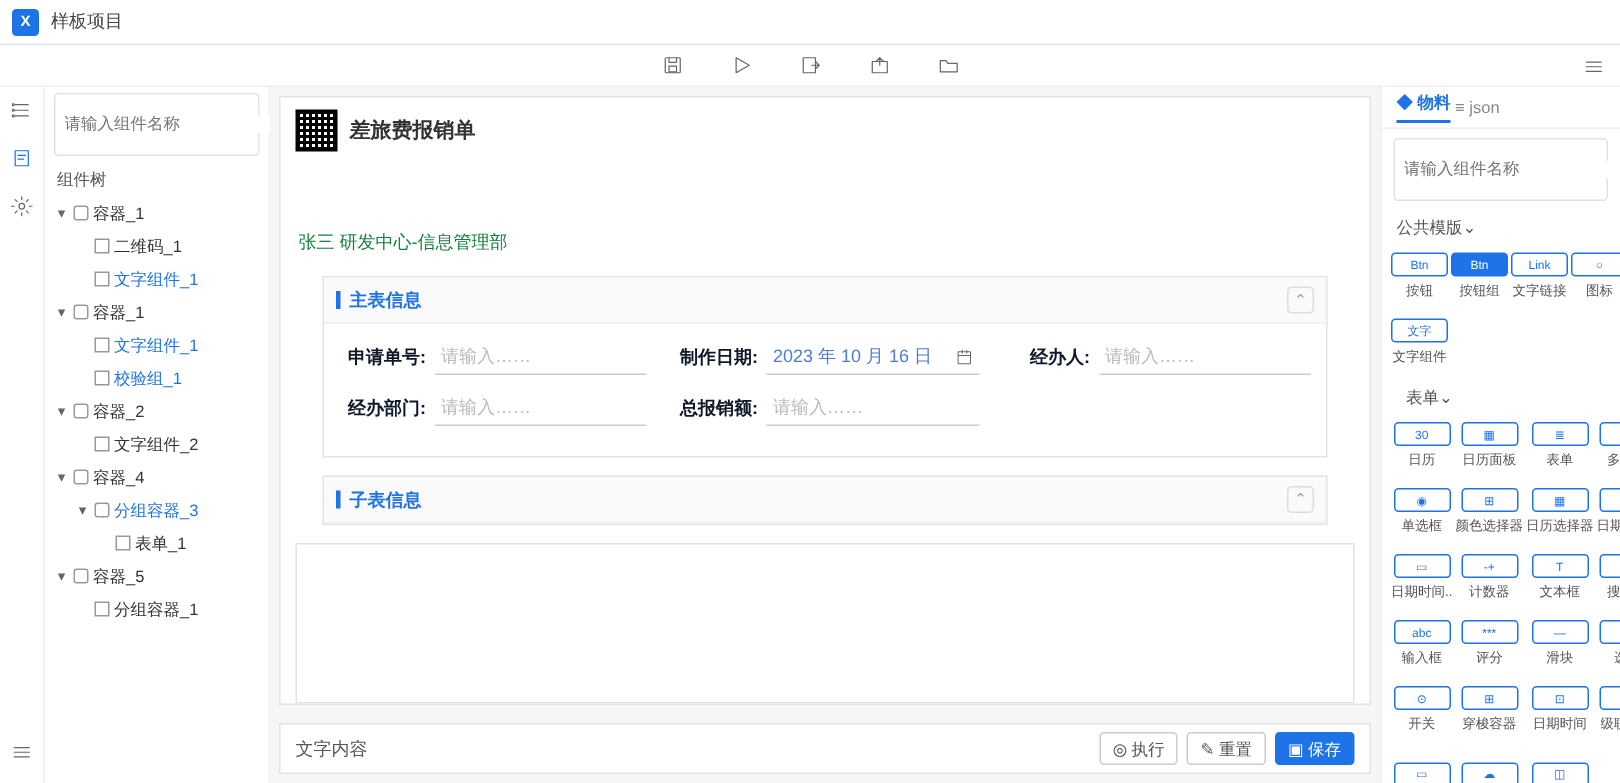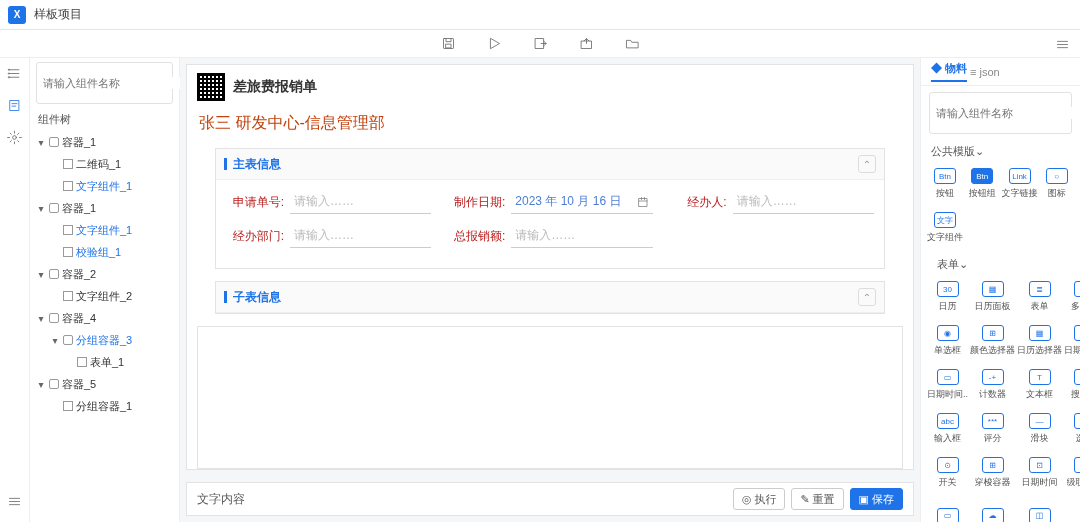--- a/index.html
+++ b/index.html
@@ -32,50 +32,50 @@
 .contIco{width:10px;height:10px;border:1px solid #999;border-radius:2px;margin:0 3px;}
 .leafIco{width:10px;height:10px;border:1px solid #999;margin:0 3px;}
 .blue{color:#1e73e8;}
 
 
 .canvas{flex:1;background:#f5f6f7;display:flex;flex-direction:column;min-width:0;}
 .formwrap{flex:1;margin:6px;background:#fff;border:1px solid #e3e3e3;overflow:auto;display:flex;flex-direction:column;}
 .form-title-row{display:flex;align-items:center;gap:8px;padding:8px 10px;}
 .qr{width:28px;height:28px;background:repeating-linear-gradient(0deg,#000 0 2px,#fff 2px 4px),repeating-linear-gradient(90deg,#000 0 2px,#fff 2px 4px);background-blend-mode:multiply;border:1px solid #000;}
 .form-title{font-size:14px;font-weight:600;}
-.form-sub{padding:4px 12px 8px;font-size:16px;color:#c2410c;}
+.form-sub{padding:4px 12px 8px;font-size:12px;color:#15803d;margin-top:40px;}
 .section{margin:6px 28px;border:1px solid #e3e3e3;}
 .sec-head{display:flex;align-items:center;justify-content:space-between;padding:6px 8px;border-bottom:1px solid #eee;background:#fafafa;}
 .sec-head .t{display:flex;align-items:center;gap:6px;font-size:12px;font-weight:600;color:#1e73e8;}
 .bar{width:3px;height:12px;background:#1e73e8;}
 .chev{width:18px;height:18px;border:1px solid #ddd;border-radius:3px;display:flex;align-items:center;justify-content:center;color:#999;font-size:10px;}
 .sec-body{padding:10px;}
 .row{display:flex;gap:16px;margin-bottom:10px;}
 .field{display:flex;align-items:center;gap:6px;flex:1;}
-.field label{width:58px;text-align:right;color:#b91c1c;font-size:12px;white-space:nowrap;}
+.field label{width:58px;text-align:right;color:#0f172a;font-size:12px;white-space:nowrap;font-weight:bold;}
 .field .inp{flex:1;height:24px;border:none;border-bottom:1px solid #ccc;padding:0 4px;font-size:12px;color:#4d7dd4;display:flex;align-items:center;justify-content:space-between;}
 .ph{color:#bbb;}
 .big-empty{flex:1;margin:6px 10px 0;border:1px solid #e3e3e3;}
 
 .footer{height:34px;margin:6px;background:#fff;border:1px solid #e3e3e3;display:flex;align-items:center;justify-content:space-between;padding:0 10px;font-size:12px;color:#555;}
 .btns{display:flex;gap:6px;}
 .btn{height:22px;padding:0 8px;border:1px solid #ccc;border-radius:3px;background:#fff;display:flex;align-items:center;gap:3px;font-size:11px;cursor:pointer;}
 .btn.blue{background:#1e73e8;border-color:#1e73e8;color:#fff;}
 
 
 .rightpanel{width:160px;border-left:1px solid #eee;display:flex;flex-direction:column;min-height:0;}
 .tabs{height:28px;border-bottom:1px solid #eee;display:flex;align-items:center;gap:3px;padding:0 10px;font-size:11px;}
 .tab{color:#888;cursor:pointer;}
 .tab.active{color:#1e73e8;font-weight:600;border-bottom:2px solid #1e73e8;padding-bottom:4px;}
 .rsearch{margin:6px 8px;}
 .group-head{display:flex;align-items:center;padding:4px 10px;font-size:11px;color:#555;}
 .palette{flex:1;overflow:auto;padding:0 6px 6px;}
 .grid{display:grid;grid-template-columns:repeat(4,1fr);gap:2px;}
 .pcell{display:flex;flex-direction:column;align-items:center;justify-content:center;height:42px;cursor:pointer;}
-.picon{width:22px;height:16px;border:1px solid #1e73e8;border-radius:3px;display:flex;align-items:center;justify-content:center;font-size:8px;color:#1e73e8;}
+.picon{width:38px;height:16px;border:1px solid #1e73e8;border-radius:3px;display:flex;align-items:center;justify-content:center;font-size:8px;color:#1e73e8;}
 .picon.filled{background:#1e73e8;color:#fff;}
 .plabel{font-size:9px;color:#555;margin-top:3px;white-space:nowrap;overflow:hidden;max-width:100%;text-overflow:ellipsis;}
 </style>
 </head>
 <body>
 
 <div class="app">
 
   <div class="headerbar">
     <div class="logo-badge">X</div>

